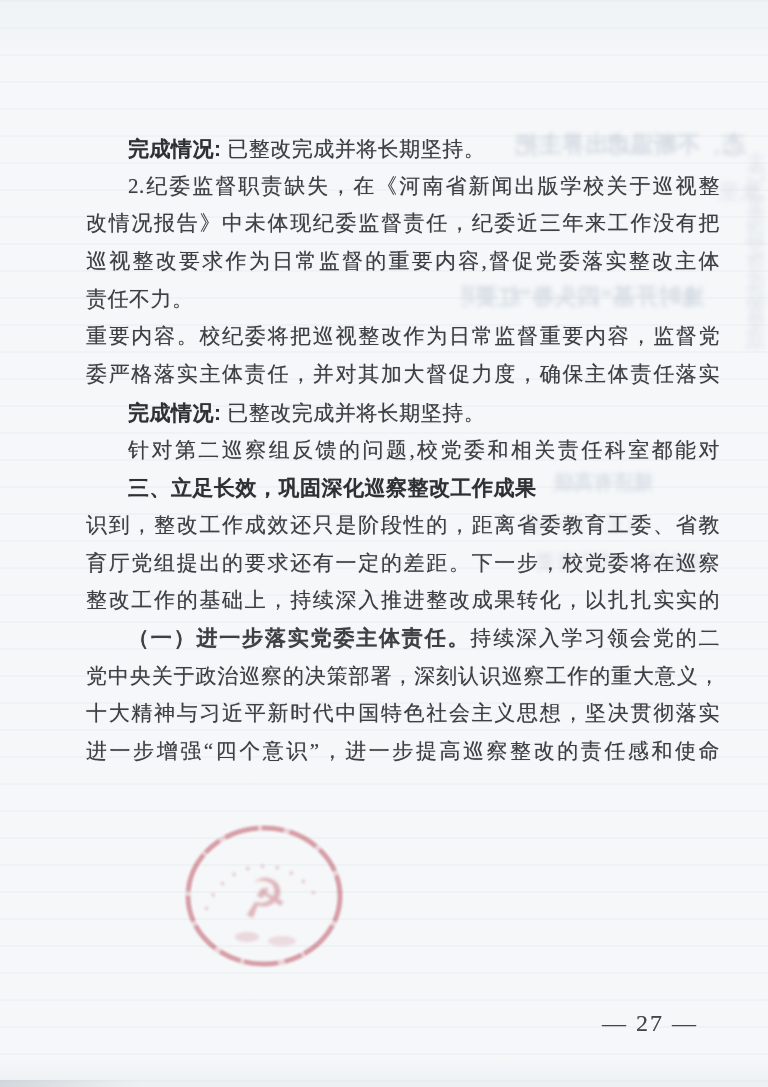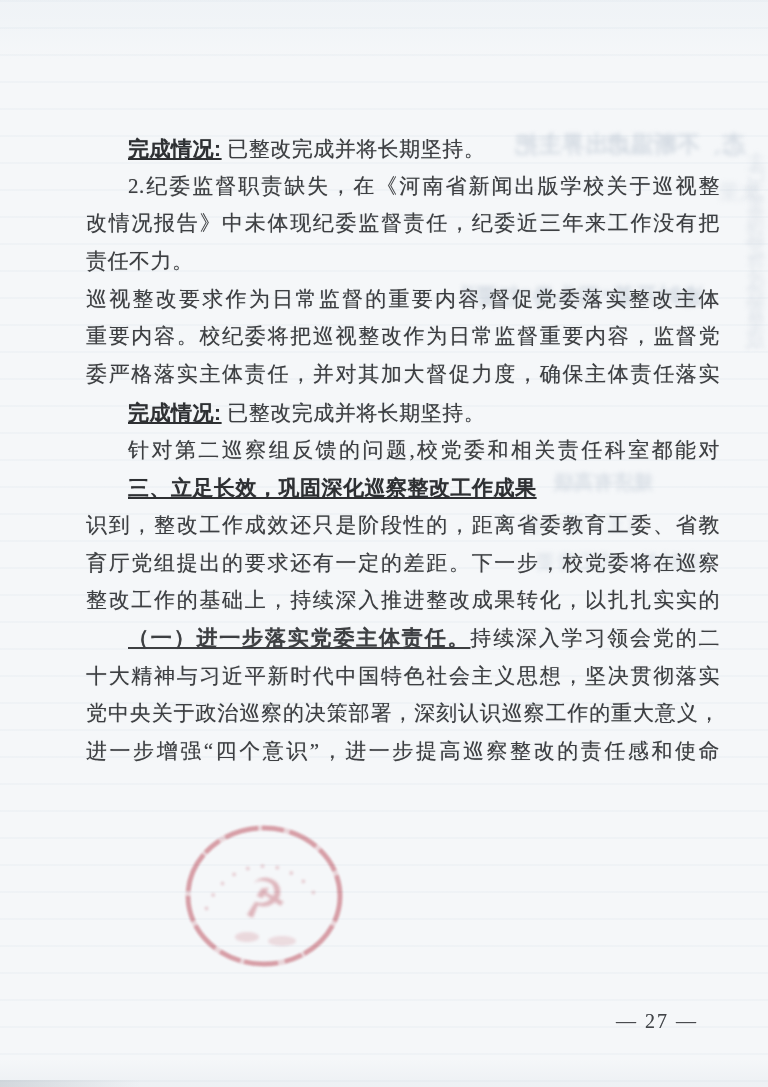--- a/index.html
+++ b/index.html
@@ -39,29 +39,29 @@
   
   .doc-body{
     position:absolute;left:86px;top:130px;width:634px;
     font-size:21px;line-height:37.7px;color:var(--ink);
     text-shadow:0 0 .7px rgba(61,63,66,.55);
   }
   .line{width:100%;height:37.7px;white-space:nowrap;}
   .line.fill{text-align:justify;text-align-last:justify;white-space:normal;}
   .line.indent{text-indent:42px;}
   .seg{letter-spacing:.5px;}
-  .seg.b{font-weight:700;text-decoration:underline;}
+  .seg.b{font-weight:700;}
   .seg.sans{font-family:"Liberation Sans","DejaVu Sans",sans-serif;color:var(--heading-ink);}
   
   .seal{position:absolute;left:181px;top:820px;width:166px;height:152px;pointer-events:none;
         mix-blend-mode:multiply;}
   
   .page-number{
     position:absolute;top:1010px;right:70px;
-    font-size:20px;letter-spacing:2px;color:var(--page-number-ink);
+    font-size:24px;letter-spacing:2px;color:var(--page-number-ink);
     font-family:"Liberation Serif","DejaVu Serif",serif;
     text-shadow:0 0 .5px rgba(67,70,74,.5);
   }
 </style>
 </head>
 <body>
 
 <div class="page">
 
   <div class="texture"></div>
@@ -97,32 +97,32 @@
     <text x="83" y="96" text-anchor="middle" font-size="52" style="fill:var(--seal)" opacity="0.40" filter="url(#b2)" transform="rotate(-8 83 80)">☭</text>
 
     <ellipse cx="66" cy="117" rx="12" ry="5" style="fill:var(--seal)" opacity="0.18" filter="url(#b2)"></ellipse>
     <ellipse cx="101" cy="121" rx="14" ry="5" style="fill:var(--seal)" opacity="0.16" filter="url(#b2)"></ellipse>
   </svg>
 
   <div class="doc-body">
       <div class="line indent"><span class="seg b sans">完成情况:</span><span class="seg"> 已整改完成并将长期坚持。</span></div>
       <div class="line fill indent"><span class="seg">2.纪委监督职责缺失，在《河南省新闻出版学校关于巡视整</span></div>
       <div class="line fill"><span class="seg">改情况报告》中未体现纪委监督责任，纪委近三年来工作没有把</span></div>
+      <div class="line fill"><span class="seg">巡视整改要求作为日常监督的重要内容,督促党委落实整改主体</span></div>
       <div class="line"><span class="seg">责任不力。</span></div>
-      <div class="line fill"><span class="seg">巡视整改要求作为日常监督的重要内容,督促党委落实整改主体</span></div>
       <div class="line fill"><span class="seg">重要内容。校纪委将把巡视整改作为日常监督重要内容，监督党</span></div>
       <div class="line fill"><span class="seg">委严格落实主体责任，并对其加大督促力度，确保主体责任落实</span></div>
       <div class="line indent"><span class="seg b sans">完成情况:</span><span class="seg"> 已整改完成并将长期坚持。</span></div>
       <div class="line fill indent"><span class="seg">针对第二巡察组反馈的问题,校党委和相关责任科室都能对</span></div>
       <div class="line indent"><span class="seg b sans">三、立足长效，巩固深化巡察整改工作成果</span></div>
       <div class="line fill"><span class="seg">识到，整改工作成效还只是阶段性的，距离省委教育工委、省教</span></div>
       <div class="line fill"><span class="seg">育厅党组提出的要求还有一定的差距。下一步，校党委将在巡察</span></div>
       <div class="line fill"><span class="seg">整改工作的基础上，持续深入推进整改成果转化，以扎扎实实的</span></div>
       <div class="line fill indent"><span class="seg b">（一）进一步落实党委主体责任。</span><span class="seg">持续深入学习领会党的二</span></div>
+      <div class="line fill"><span class="seg">党中央关于政治巡察的决策部署，深刻认识巡察工作的重大意义，</span></div>
       <div class="line fill"><span class="seg">十大精神与习近平新时代中国特色社会主义思想，坚决贯彻落实</span></div>
-      <div class="line fill"><span class="seg">党中央关于政治巡察的决策部署，深刻认识巡察工作的重大意义，</span></div>
       <div class="line fill"><span class="seg">进一步增强“四个意识”，进一步提高巡察整改的责任感和使命</span></div>
     </div>
 
   <div class="page-number">— 27 —</div>
 
   <div class="corner-shadow"></div>
 </div>
 
 </body></html>

